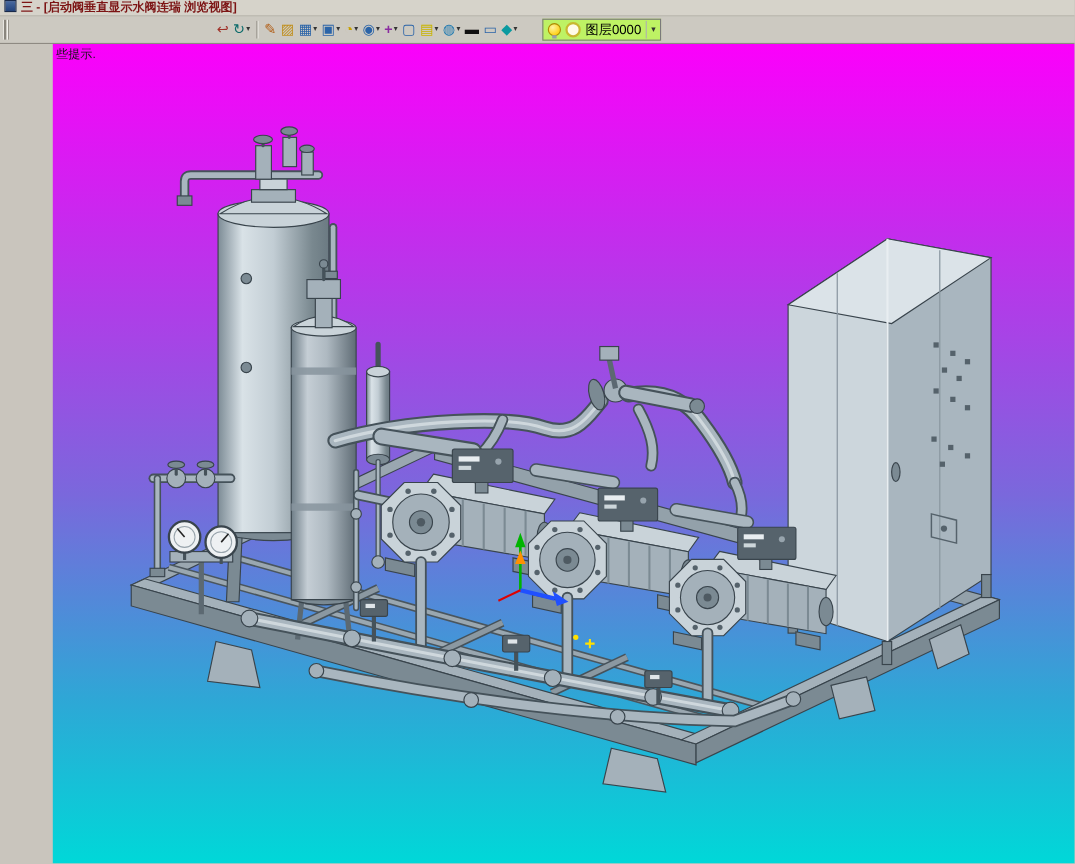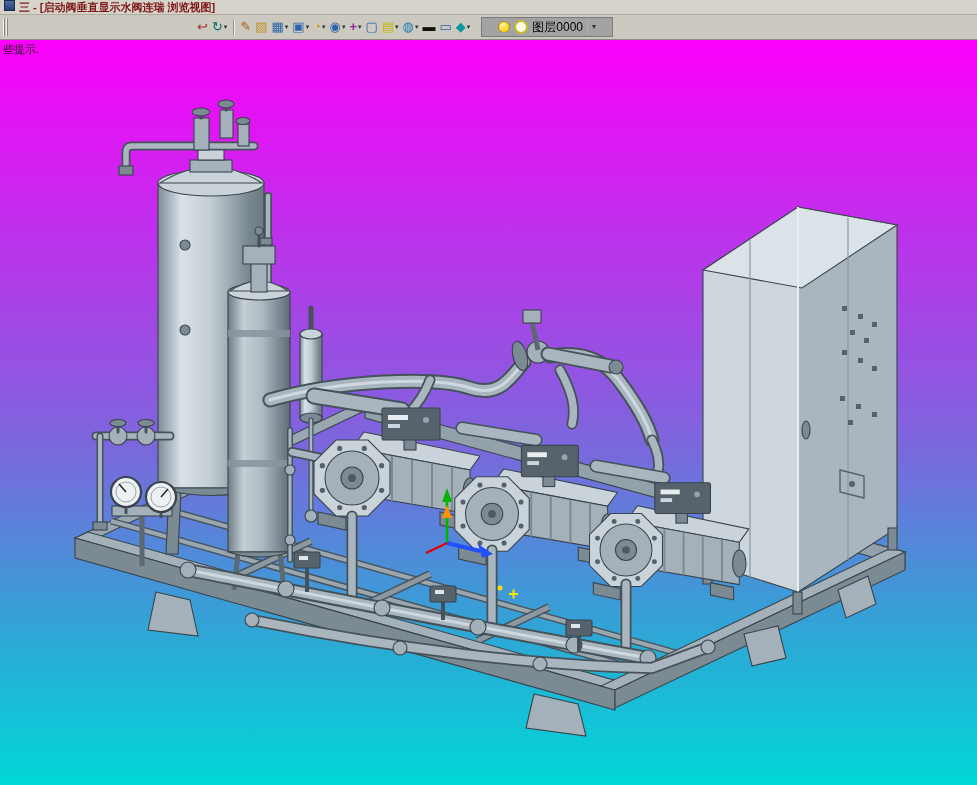--- a/index.html
+++ b/index.html
@@ -12,21 +12,21 @@
 
   
   .toolbar{height:24px;background:#ccc9c1;display:flex;align-items:center;padding:0 3px;border-bottom:1px solid #8e8a82}
   .grip{width:5px;height:18px;margin-right:2px;
         background:linear-gradient(90deg,#f4f2ee 0 1px,#8a867e 1px 2px,transparent 2px 3px,#f4f2ee 3px 4px,#8a867e 4px 5px)}
   .icons{display:flex;align-items:center;gap:2px;margin-left:186px}
   .tbtn{height:18px;display:flex;align-items:center;padding:0 1px;gap:1px;cursor:default}
   .tbtn .glyph{font-size:13px;line-height:18px}
   .tbtn .dd{font-size:7px;color:#333;line-height:18px}
   .sep{width:1px;height:16px;background:#97938b;box-shadow:1px 0 0 #f2f0ec;margin:0 3px}
-  .layer-box{margin-left:10px;display:flex;align-items:center;gap:4px;background:#a3a3a3;border:1px solid #7a7a7a;height:18px;padding:0 16px}
+  .layer-box{margin-left:22px;display:flex;align-items:center;gap:4px;background:#bef264;border:1px solid #7a7a7a;height:18px;padding:0 4px}
   .bulb{width:10px;height:10px;border-radius:50%;background:radial-gradient(circle at 35% 30%,#fff3a0,#ffd21e 70%);border:1px solid #b08a00;position:relative}
   .bulb:after{content:"";position:absolute;left:3px;bottom:-3px;width:4px;height:3px;background:#9aa0a6}
   .ring{width:10px;height:10px;border-radius:50%;background:#fffbe8;border:2px solid #c8b830}
   .layer-label{font-size:12px;color:#000;line-height:18px}
   .layer-arrow{font-size:8px;color:#333;border-left:1px solid #b0b0b0;padding-left:4px;line-height:16px}
 
   
   #viewport{position:absolute;top:40px;left:0;right:0;bottom:0;background:linear-gradient(180deg,#fb00fb,#00d8d8)}
   .hint{position:absolute;top:2px;left:3px;font-size:11px;color:#141414;z-index:3}
   svg.scene{position:absolute;inset:0;width:100%;height:100%;pointer-events:none}
@@ -109,21 +109,21 @@
       </span>
     </div>
   <div class="layer-box">
     <span class="bulb"></span>
     <span class="ring"></span>
     <span class="layer-label">图层0000</span>
     <span class="layer-arrow">▾</span>
   </div>
 </div>
 
-<div id="viewport" style="background: linear-gradient(rgb(251, 0, 251) 0%, rgb(185, 53, 234) 28%, rgb(122, 104, 220) 55%, rgb(46, 167, 214) 80%, rgb(0, 216, 216) 100%);">
+<div id="viewport" style="background: linear-gradient(rgb(251, 0, 251) 0%, rgb(185, 53, 234) 28%, rgb(122, 104, 220) 55%, rgb(46, 167, 214) 80%, rgb(0, 216, 216) 100%); margin-left: 48px;">
   <div class="hint">些提示.</div>
 
   <svg class="scene" viewBox="0 40 977 745">
     <defs>
       <linearGradient id="cyl" x1="0" y1="0" x2="1" y2="0">
         <stop offset="0" stop-color="#7d8c96"></stop>
           <stop offset=".22" stop-color="#d9e2e7"></stop>
         <stop offset=".5" stop-color="#c2cdd4"></stop>
           <stop offset=".85" stop-color="#79888f"></stop>
         <stop offset="1" stop-color="#6b7a82"></stop>

